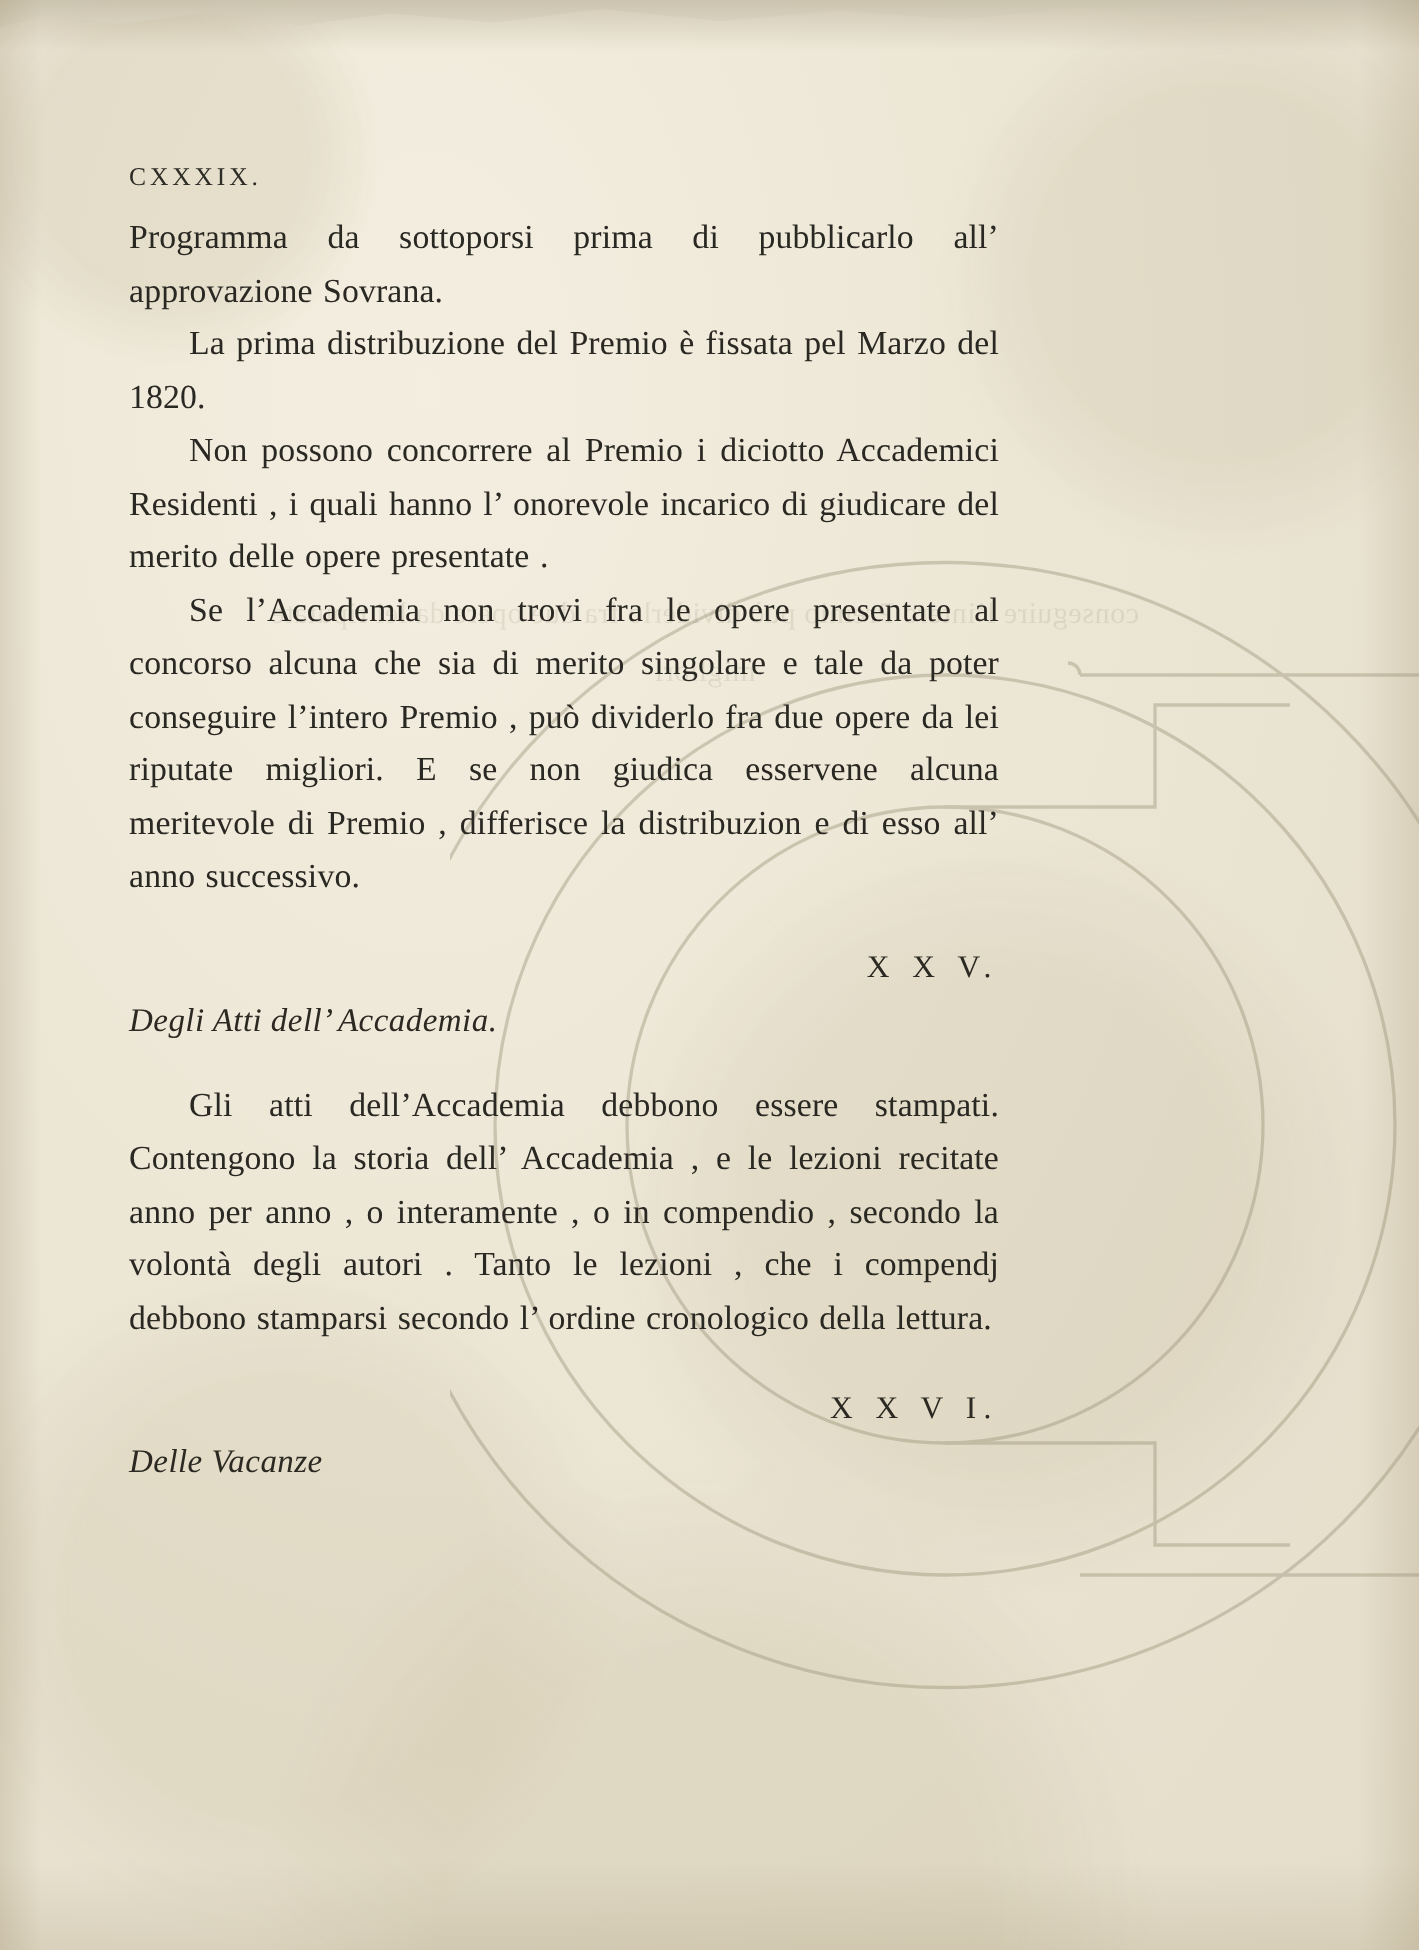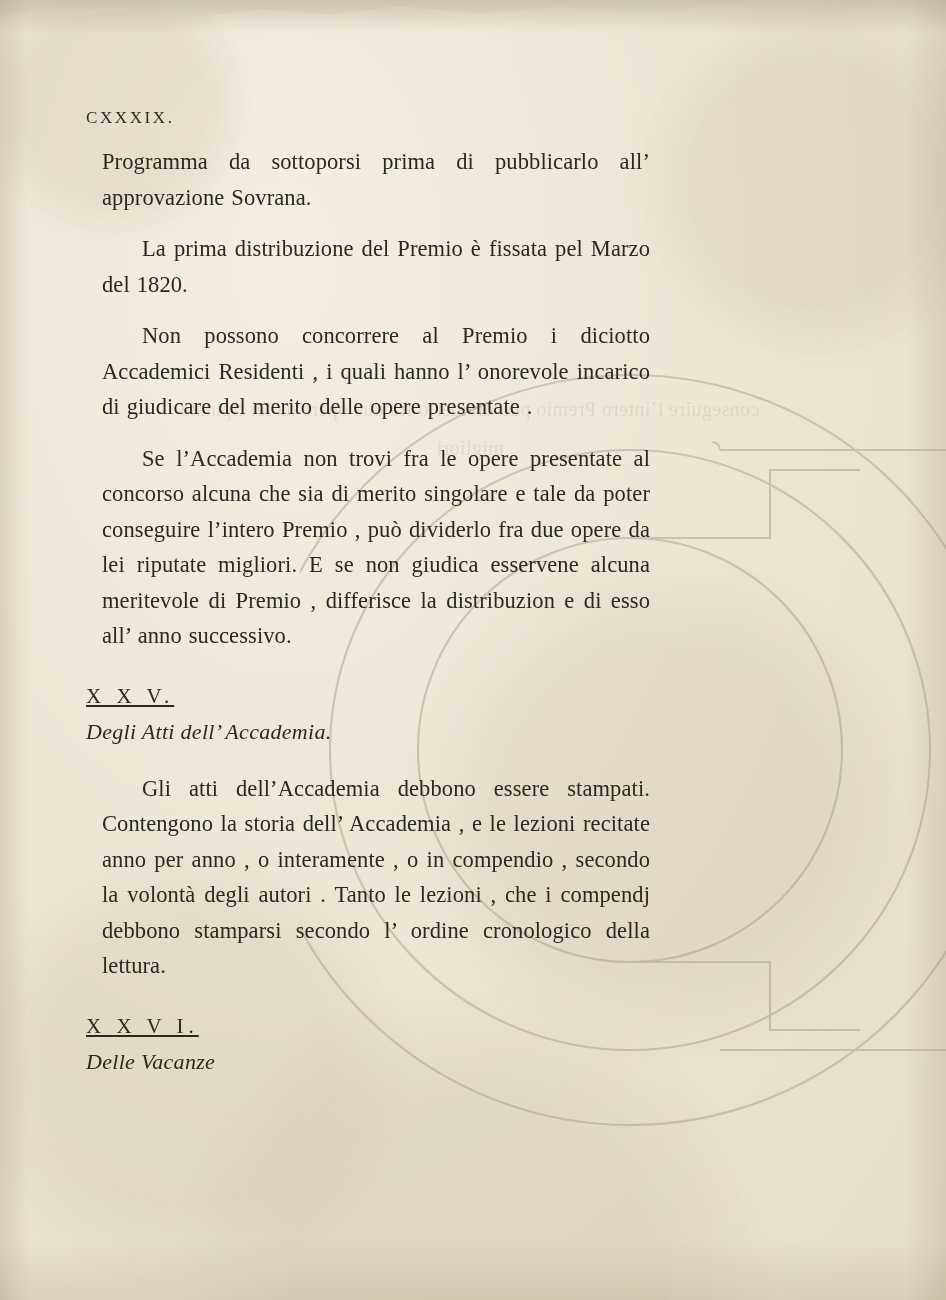--- a/index.html
+++ b/index.html
@@ -117,39 +117,38 @@
   .running-head {
     text-align: left;
     font-size: 17px;
     letter-spacing: 2.6px;
     color: #2e2c26;
     margin: 0 0 12px 0;
     font-variant: small-caps;
   }
 
   p.body {
-    margin: 16px;
+    margin: 0;
     font-size: 22.5px;
     line-height: 35.5px;
     text-align: justify;
     text-align-last: left;
     color: #2a2822;
     letter-spacing: .1px;
     word-spacing: 1.2px;
   }
   p.body.indent { text-indent: 40px; }
   p.body.first  { text-indent: 0; }
 
   .sec-num {
-    text-align: left;
+    text-align: right;
     font-size: 21px;
     letter-spacing: 5px;
     margin: 30px 0 10px 0;
     color: #2b2922;
-    text-decoration: underline;
   }
   .sec-title {
     text-align: left;
     font-style: italic;
     font-size: 22px;
     margin: 0 0 26px 0;
     color: #2b2922;
     letter-spacing: .3px;
   }
 </style>

